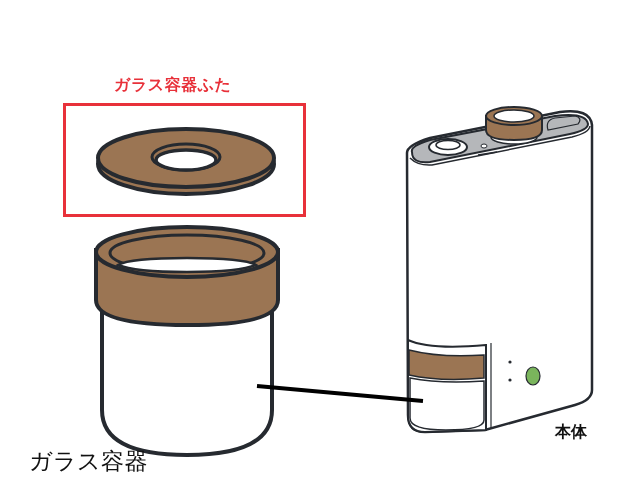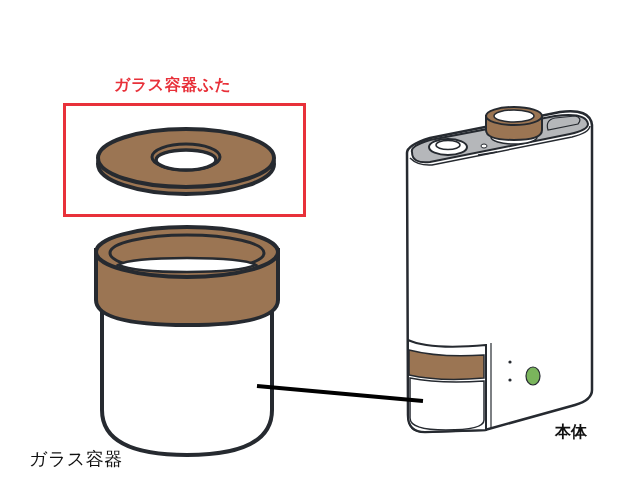--- a/index.html
+++ b/index.html
@@ -1,20 +1,20 @@
 <!DOCTYPE html>
 <html><head>
   <meta charset="utf-8">
   <style>
     html, body { margin: 0; padding: 0; background: #ffffff; }
     body { width: 640px; height: 480px; position: relative; overflow: hidden; font-family: "DejaVu Sans", sans-serif; }
     .stage { position: absolute; left: 0; top: 0; width: 511px; height: 480px; }
     .label { position: absolute; white-space: nowrap; line-height: 1; }
     .label-lid { left: 114px; top: 77px; font-size: 16px; color: #e8313a; font-weight: bold; letter-spacing: 0.5px; }
-    .label-jar { left: 29px; top: 450px; font-size: 18px; color: #111; letter-spacing: 0.5px; }
+    .label-jar { left: 29px; top: 450px; font-size: 23px; color: #111; letter-spacing: 0.5px; }
     .label-body { left: 555px; top: 424px; font-size: 16px; color: #111; font-weight: bold; }
     .highlight-box { position: absolute; left: 63px; top: 103px; width: 237px; height: 108px; border: 3px solid #e8313a; box-sizing: content-box; }
     svg { position: absolute; left: 0; top: 0; }
   </style>
 </head>
 <body>
 
 <div class="stage">
 
   <svg width="640" height="480" viewBox="0 0 640 480">

